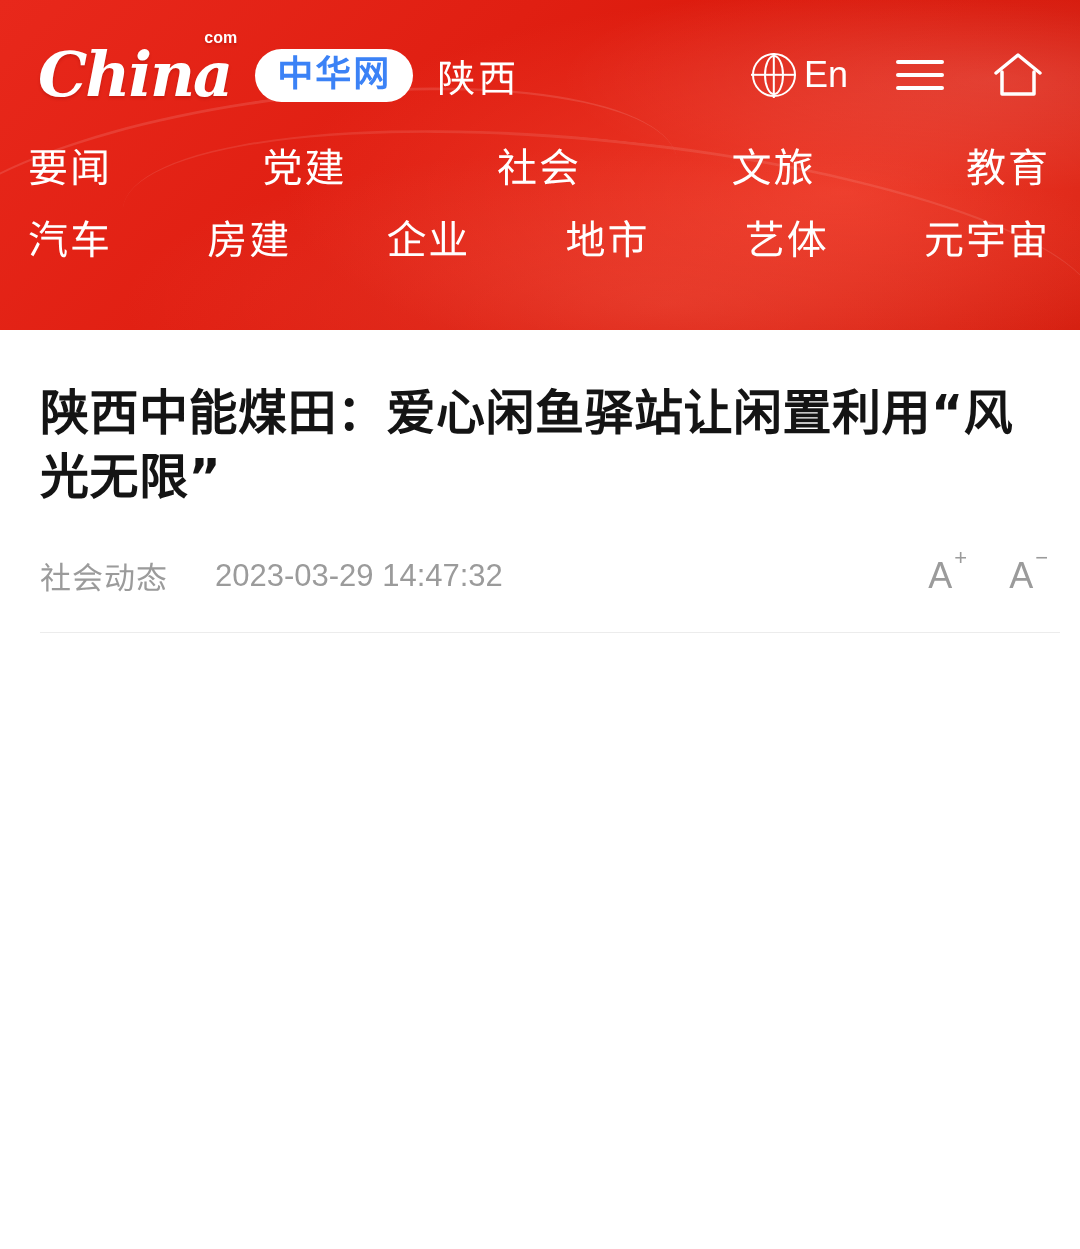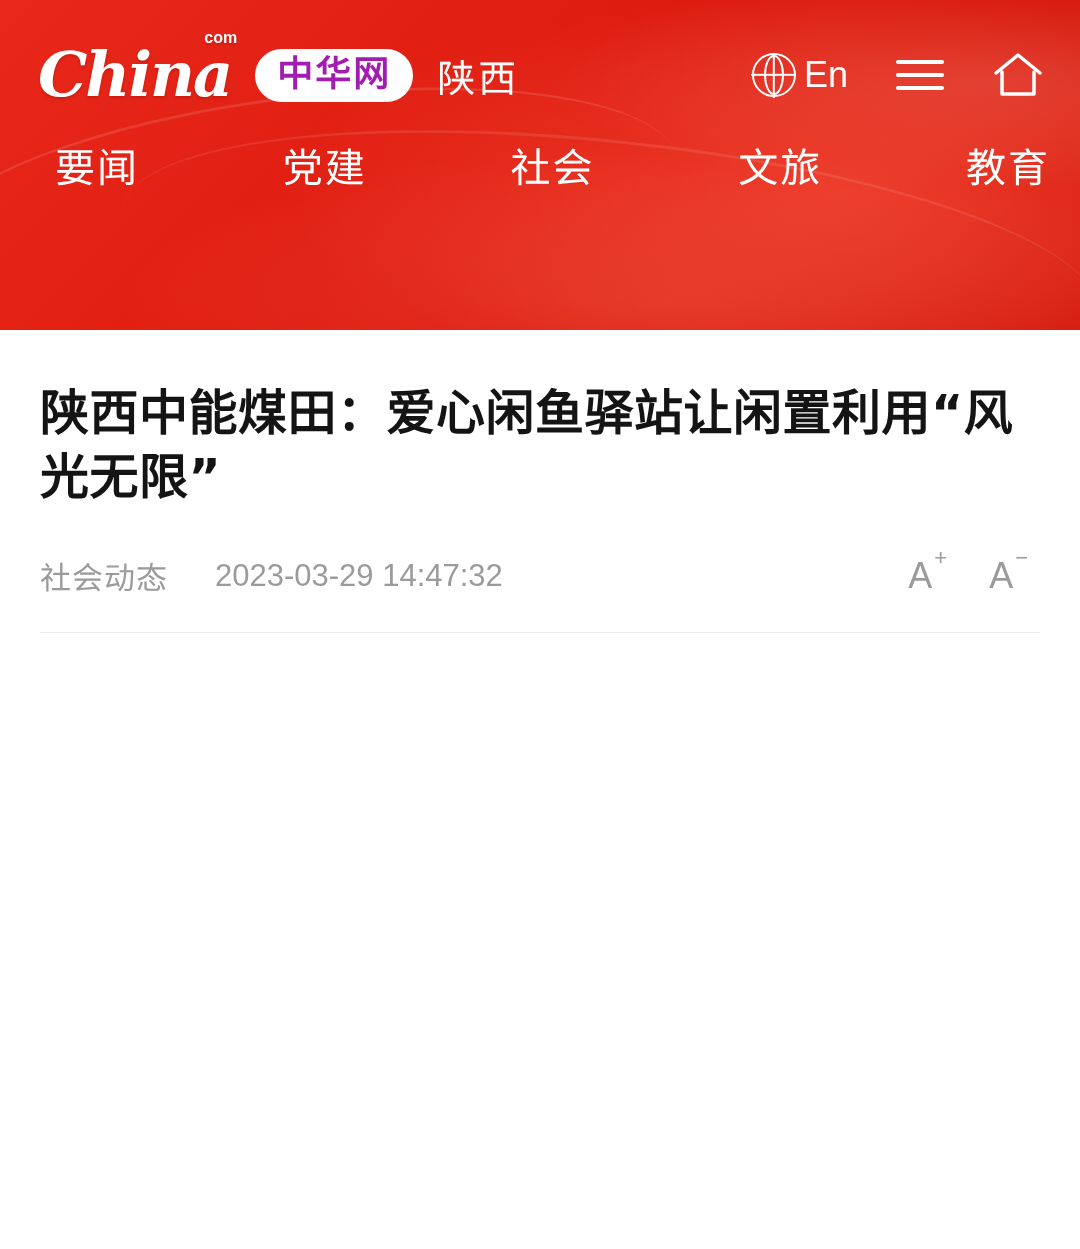--- a/index.html
+++ b/index.html
@@ -67,21 +67,21 @@
     font-family:"Liberation Sans", sans-serif;
     font-style:normal;
     font-weight:bold;
     font-size:16px;
     letter-spacing:0px;
     color:#ffffff;
   }
   .logo-pill{
     margin-left:24px;
     background:#ffffff;
-    color:#a21caf;
+    color:#3b82f6;
     border-radius:28px;
     font-size:36px;
     font-weight:bold;
     padding:7px 22px 10px;
     line-height:1;
     letter-spacing:2px;
     font-family:"DejaVu Sans", sans-serif;
   }
   .logo-region{
     margin-left:24px;
@@ -116,37 +116,37 @@
   }
   .en-text{ color:#fff; font-size:36px; font-family:"Liberation Sans", sans-serif; }
   .hamburger{ width:48px; display:flex; flex-direction:column; gap:9px; }
   .hamburger span{ display:block; height:4px; background:#fff; border-radius:2px; }
   .home-icon{ width:52px; height:48px; position:relative; }
   .home-icon svg{ display:block; }
 
   
   .nav{
     position:relative; z-index:3;
-    padding:18px 30px 26px 55px;
+    padding:18px 30px 26px 28px;
   }
   .nav-row{
     display:flex; justify-content:space-between;
     margin-bottom:14px;
   }
   .nav-item{
     color:#ffffff;
     font-size:40px;
     letter-spacing:2px;
     font-family:"DejaVu Sans", sans-serif;
     white-space:nowrap;
   }
 
   
   .article{
-    padding:52px 40px 0 40px;
+    padding:52px 20px 0 40px;
   }
   .headline{
     font-family:"DejaVu Sans", sans-serif;
     font-weight:bold;
     font-size:49px;
     line-height:1.30;
     color:#141414;
     letter-spacing:0.5px;
   }
   .meta{
@@ -215,20 +215,28 @@
   </div>
 
   <div class="nav">
     <div class="nav-row">
       <div class="nav-item">要闻</div>
       <div class="nav-item">党建</div>
       <div class="nav-item">社会</div>
       <div class="nav-item">文旅</div>
       <div class="nav-item">教育</div>
     </div>
+    <div class="nav-row">
+      <div class="nav-item">汽车</div>
+      <div class="nav-item">房建</div>
+      <div class="nav-item">企业</div>
+      <div class="nav-item">地市</div>
+      <div class="nav-item">艺体</div>
+      <div class="nav-item">元宇宙</div>
+    </div>
   </div>
 </div>
 
 <div class="article">
   <h1 class="headline">陕西中能煤田：爱心闲鱼驿站让闲置利用“风光无限”</h1>
 
   <div class="meta">
     <span class="meta-source">社会动态</span>
     <span class="meta-time">2023-03-29 14:47:32</span>
     <span class="font-ctrl">

